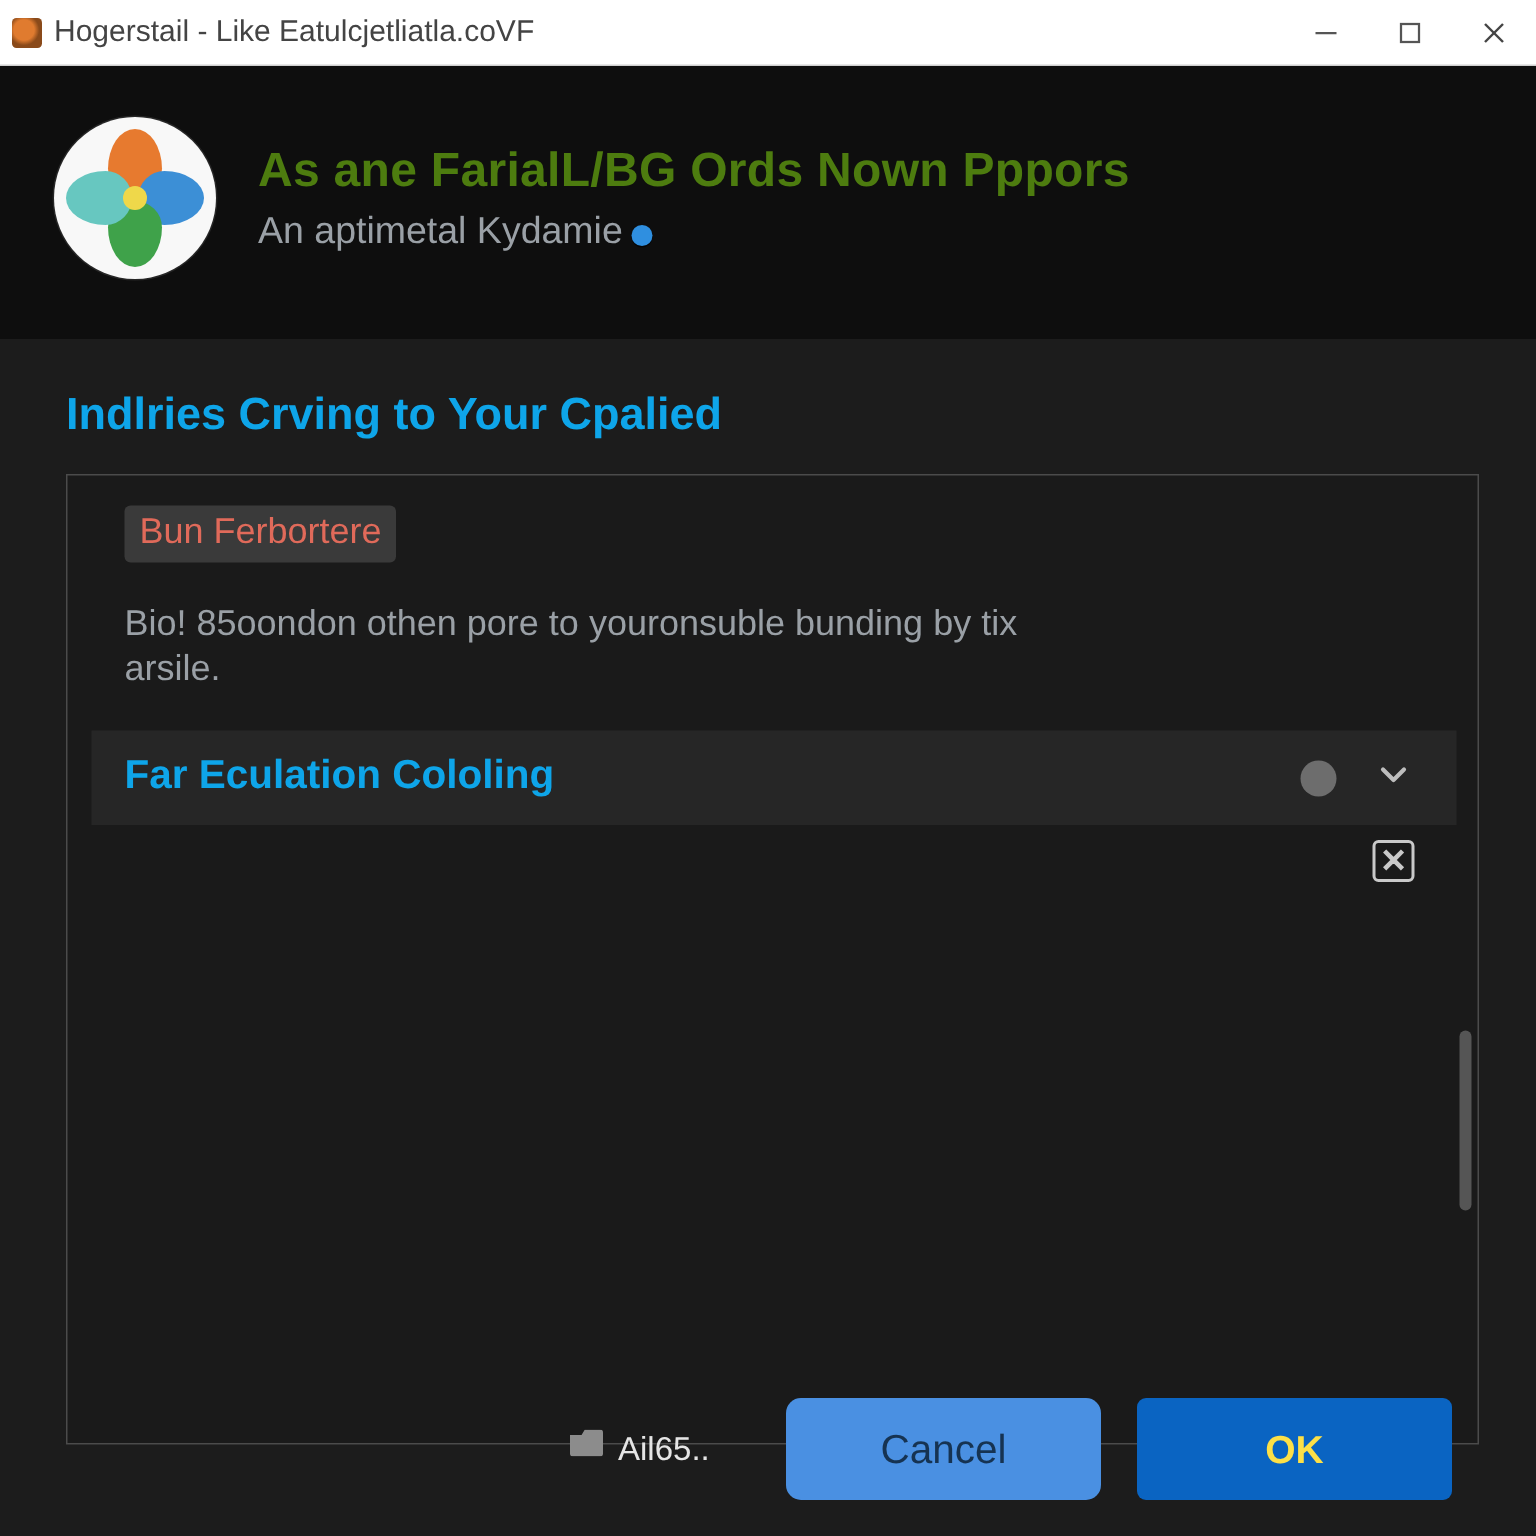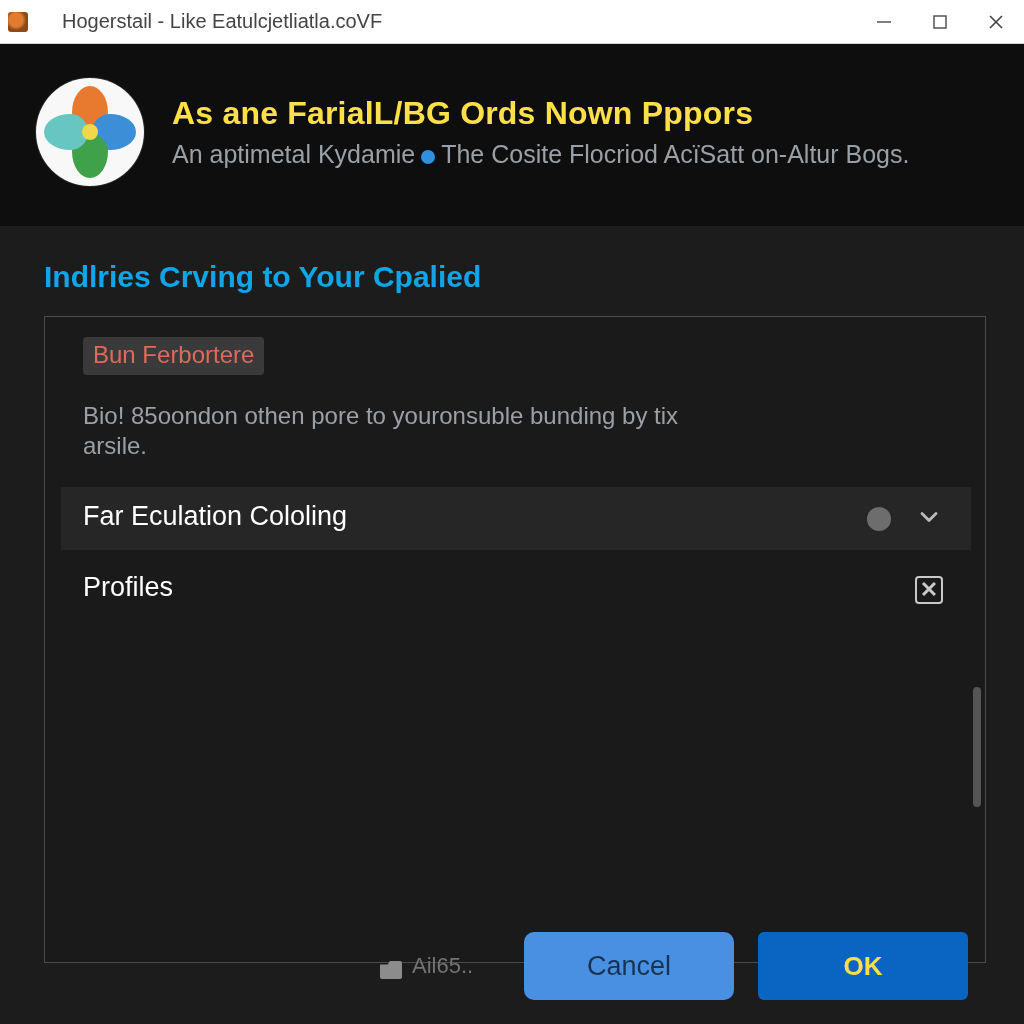--- a/index.html
+++ b/index.html
@@ -16,21 +16,20 @@
   }
   .titlebar .app-icon {
     width: 20px; height: 20px;
     background: radial-gradient(circle at 40% 40%, #e07b2f 0 40%, #8a4a1a 60% 100%);
     border-radius: 3px;
     margin-right: 8px;
   }
   .titlebar .title-text {
     font-size: 20px;
     color: #444;
-    margin-left: 26px;
   }
   .titlebar .win-controls {
     margin-left: auto;
     display: flex;
     height: 100%;
   }
   .titlebar .win-btn {
     width: 56px;
     display: flex;
     align-items: center;
@@ -77,21 +76,21 @@
   .petal.blue   { background:#3c8fd6; transform: translate(-50%,-50%) rotate(90deg)  translateY(-24px); }
   .petal.green  { background:#3fa24a; transform: translate(-50%,-50%) rotate(180deg) translateY(-24px); }
   .petal.teal   { background:#67c7c0; transform: translate(-50%,-50%) rotate(270deg) translateY(-24px); }
   .logo-core {
     position:absolute; left:50%; top:50%;
     width:16px; height:16px; margin:-8px 0 0 -8px;
     background:#efd84a; border-radius:50%;
   }
   .header-texts { display:flex; flex-direction:column; gap:8px; }
   .header-title {
-    color:#fde047; font-size:32px; font-weight:700; letter-spacing:.2px;
+    color:#4d7c0f; font-size:32px; font-weight:700; letter-spacing:.2px;
   }
   .header-sub {
     color:#9aa0a6; font-size:25px;
     display:flex; align-items:center; gap:6px;
   }
   .blue-dot {
     display:inline-block; width:14px; height:14px; border-radius:50%;
     background:#2f8fe0; box-shadow:0 1px 0 rgba(0,0,0,.6);
     transform:translateY(2px);
   }
@@ -112,21 +111,21 @@
     overflow:hidden;
   }
   .list-inner { padding: 6px 14px 10px 16px; }
 
   .row {
     padding: 14px 70px 18px 22px;
     position:relative;
   }
   .row + .row { margin-top: 8px; }
   .row.highlight { background:#262626; }
-  .row-title { color:#ffffff; font-size:27px; font-weight:400; }
+  .row-title { color:#0ea5e9; font-size:27px; font-weight:700; }
   .row-desc  { color:#9aa0a6; font-size:24px; margin-top:20px; line-height:1.25; max-width: 640px;}
   .pill {
     display:inline-block;
     background:#3a3a3a;
     color:#e06a5a;
     font-size:24px;
     padding: 4px 10px 6px 10px;
     border-radius:4px;
     margin-bottom:6px;
   }
@@ -160,22 +159,22 @@
   }
 
   
   .footer {
     position:absolute; left:0; right:0; bottom:24px;
     display:flex; align-items:center; justify-content:flex-end;
     gap:24px; padding-right:56px;
   }
   .footer .left-hint {
     margin-right:auto; margin-left:380px;
-    display:flex; align-items:flex-end; gap:10px;
-    color:#737373; font-size:22px;
+    display:flex; align-items:flex-start; gap:10px;
+    color:#e5e5e5; font-size:22px;
   }
   .folder-icon {
     width:22px; height:18px; background:#8c8c8c;
     clip-path: polygon(0 20%, 35% 20%, 45% 0, 100% 0, 100% 100%, 0 100%);
     border-radius:2px;
   }
   .btn {
     min-width:210px; height:68px;
     border:none; border-radius:6px;
     font-size:26px; font-weight:500;
@@ -235,21 +234,20 @@
       <div class="petal blue"></div>
       <div class="petal green"></div>
       <div class="petal teal"></div>
       <div class="logo-core"></div>
     </div>
     <div class="header-texts">
       <div class="header-title">As ane FarialL/BG Ords Nown Pppors</div>
       <div class="header-sub">
         <span>An aptimetal Kydamie</span>
         <span class="blue-dot"></span>
-        <span>The Cosite Flocriod AcïSatt on-Altur Bogs.</span>
       </div>
     </div>
   </div>
 
   <div class="section-heading">Indlries Crving to Your Cpalied</div>
 
   <div class="list-panel">
     <div class="list-inner">
 
       <div class="row">
@@ -261,21 +259,20 @@
         <div class="row-title">Far Eculation Cololing</div>
         <div class="trailing-dot"></div>
         <div class="chevron">
           <svg width="28" height="28" viewBox="0 0 24 24" fill="none">
               <polyline points="6 9 12 15 18 9" stroke-width="2.4" stroke-linecap="round" stroke-linejoin="round"></polyline>
             </svg>
         </div>
       </div>
 
       <div class="row">
-        <div class="row-title">Profiles</div>
         <div class="trailing-xbox">✕</div>
       </div>
 
 
     </div>
     <div class="fake-scrollbar">
       <div class="thumb"></div>
     </div>
   </div>
 

